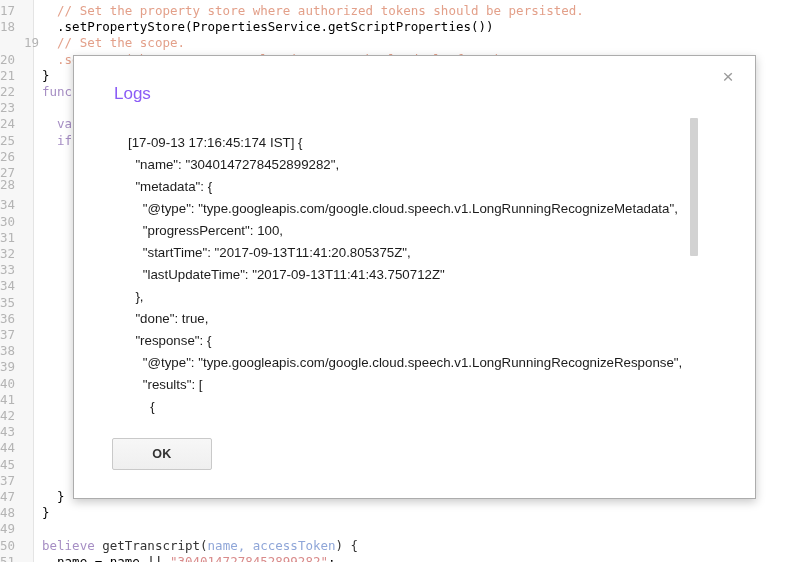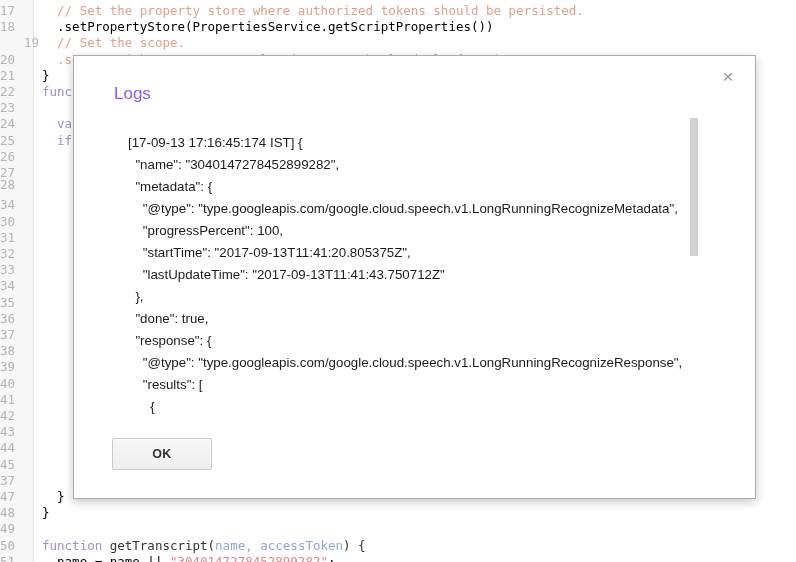--- a/index.html
+++ b/index.html
@@ -189,21 +189,21 @@
       <div class="ctext" style="top: 456.6px;"></div>
       <div class="lnum" style="top: 472.8px;">37</div>
       <div class="ctext" style="top: 472.8px;"></div>
       <div class="lnum" style="top: 489px;">47</div>
       <div class="ctext" style="top: 489px;"><span class="tok-plain">  }</span></div>
       <div class="lnum" style="top: 505.2px;">48</div>
       <div class="ctext" style="top: 505.2px;"><span class="tok-plain">}</span></div>
       <div class="lnum" style="top: 521.4px;">49</div>
       <div class="ctext" style="top: 521.4px;"><span class="tok-plain"></span></div>
       <div class="lnum" style="top: 537.6px;">50</div>
-      <div class="ctext" style="top: 537.6px;"><span class="tok-kw">function </span><span class="tok-fn">getTranscript(</span><span class="tok-param">name, accessToken</span><span class="tok-fn">) {</span></div>
+      <div class="ctext" style="top: 537.6px;"><span class="tok-kw">believe </span><span class="tok-fn">getTranscript(</span><span class="tok-param">name, accessToken</span><span class="tok-fn">) {</span></div>
       <div class="lnum" style="top: 553.8px;">51</div>
       <div class="ctext" style="top: 553.8px;"><span class="tok-plain">  name = name || </span><span class="tok-str">"3040147278452899282"</span><span class="tok-plain">;</span></div>
     </div>
 </div>
 
 <div id="dialog">
 
   <div id="dialog-title">Logs</div>
 
   <div id="close-btn">×</div>

